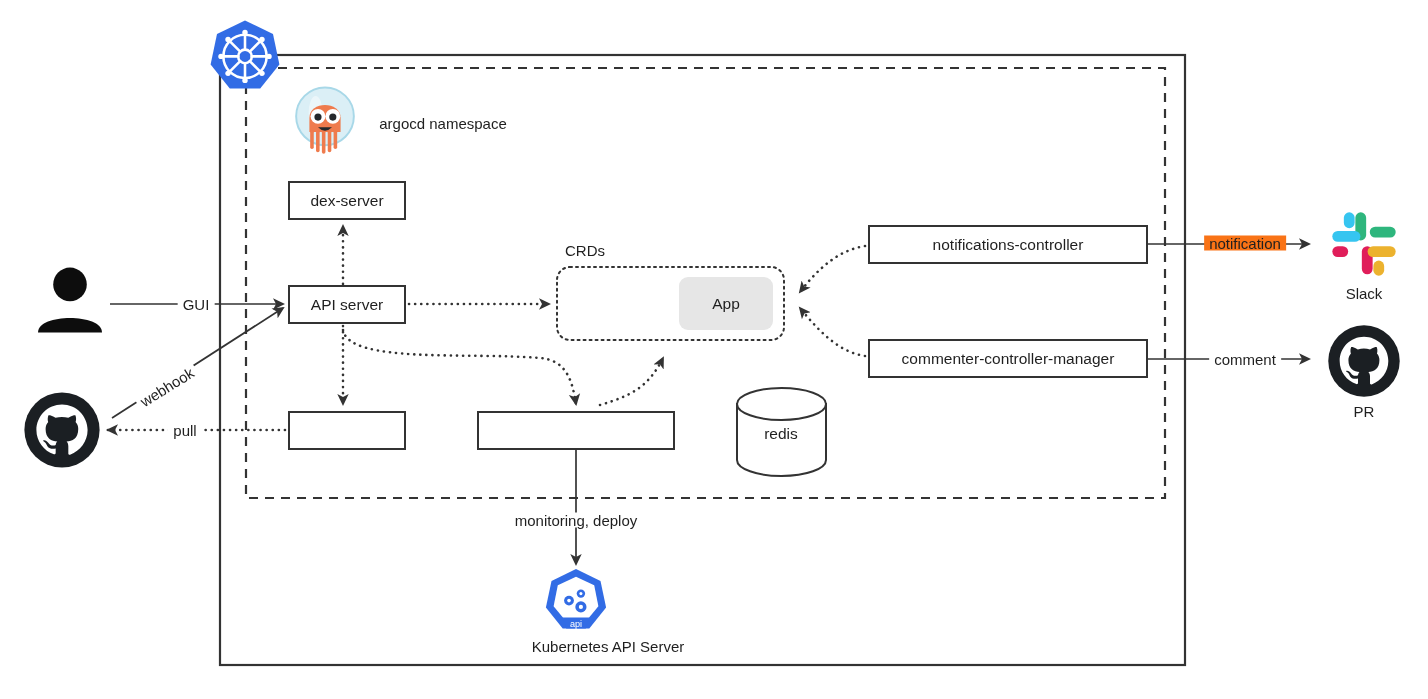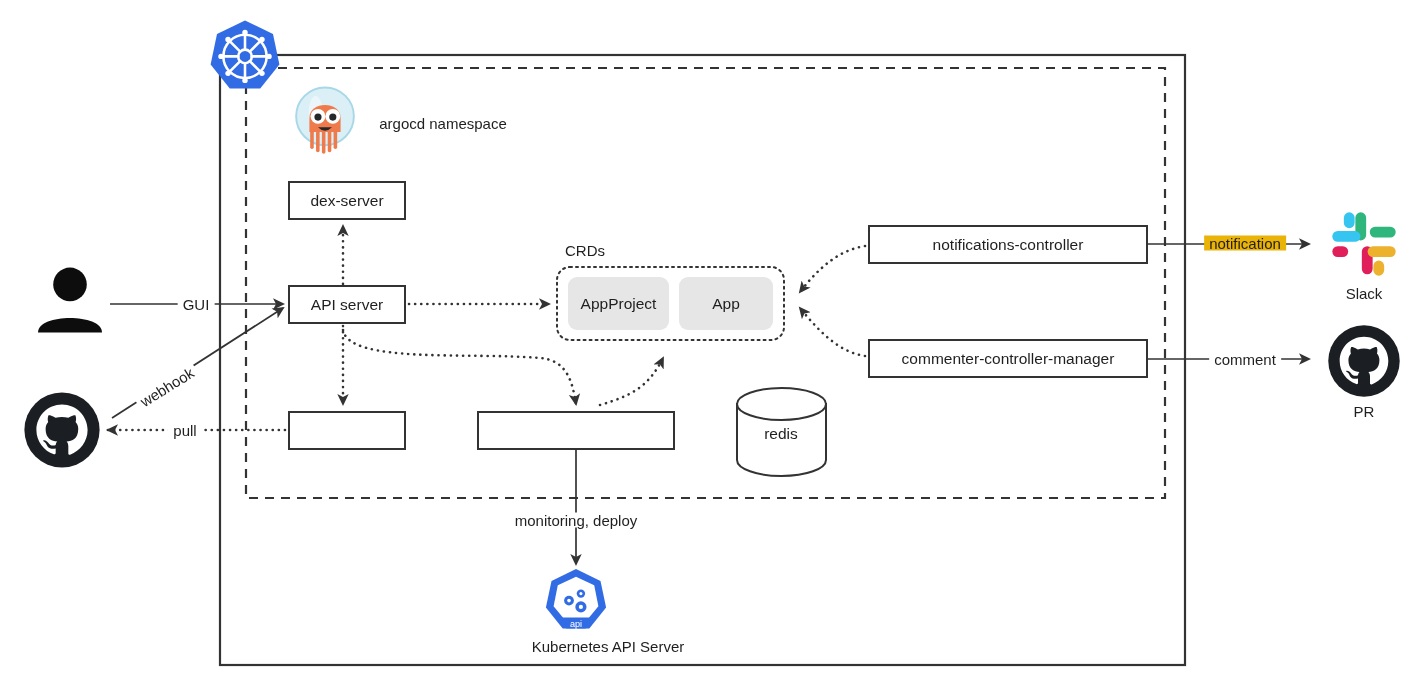--- a/index.html
+++ b/index.html
@@ -75,28 +75,27 @@
     <path d="M865,356 C838,352 818,330 800,308" fill="none" stroke="#333333" stroke-width="2.6" stroke-dasharray="0.1,6" stroke-linecap="round" marker-end="url(#ahl)"></path>
   </svg>
 
   <div class="boxlbl" style="left:289px;top:182px;width:116px;height:37px;">dex-server</div>
   <div class="boxlbl" style="left:289px;top:286px;width:116px;height:37px;">API server</div>
   <div class="boxlbl" style="left:869px;top:226px;width:278px;height:37px;">notifications-controller</div>
   <div class="boxlbl" style="left:869px;top:340px;width:278px;height:37px;">commenter-controller-manager</div>
   <div class="boxlbl" style="left:737px;top:415px;width:88px;height:37px;">redis</div>
 
   <div class="lbl" style="left:585px;top:250px;">CRDs</div>
-  <div class="crdchip" style="left:568px;top:277px;width:101px;height:53px;">AppProject</div>
   <div class="crdchip" style="left:679px;top:277px;width:94px;height:53px;">App</div>
 
   <div class="lbl" style="left:196px;top:304px;background:#fff;padding:0 5px;">GUI</div>
   <div class="lbl" style="left:167px;top:387px;background:#fff;padding:2px 4px;transform:translate(-50%,-50%) rotate(-32deg);">webhook</div>
   <div class="lbl" style="left:185px;top:430px;background:#fff;padding:0 6px;">pull</div>
   <div class="lbl" style="left:576px;top:520px;background:#fff;padding:0 5px;">monitoring, deploy</div>
-  <div class="lbl" style="left:1245px;top:243px;background:#eab308;padding:0 5px;">notification</div>
+  <div class="lbl" style="left:1245px;top:243px;background:#f97316;padding:0 5px;">notification</div>
   <div class="lbl" style="left:1245px;top:359px;background:#fff;padding:0 5px;">comment</div>
 
   <div class="icon" style="left:205px;top:18px;width:80px;height:80px;">
     <svg viewBox="0 0 100 100" width="80" height="80">
       <polygon points="50,3 85,20 93,58 69,88 31,88 7,58 15,20" fill="#326CE5"></polygon>
       <g fill="none" stroke="#ffffff" stroke-width="3.2" stroke-linecap="round">
         <circle cx="50" cy="48" r="27"></circle>
         <circle cx="50" cy="48" r="8.5"></circle>
         <line x1="50" y1="21" x2="50" y2="39.5"></line>
         <line x1="50" y1="56.5" x2="50" y2="75"></line>

